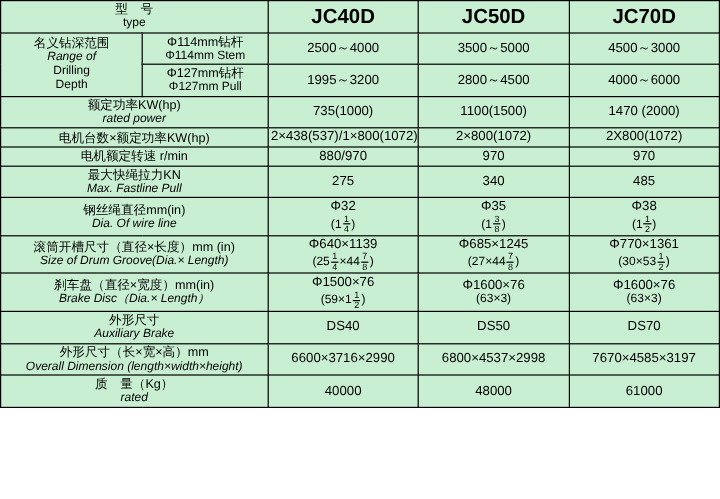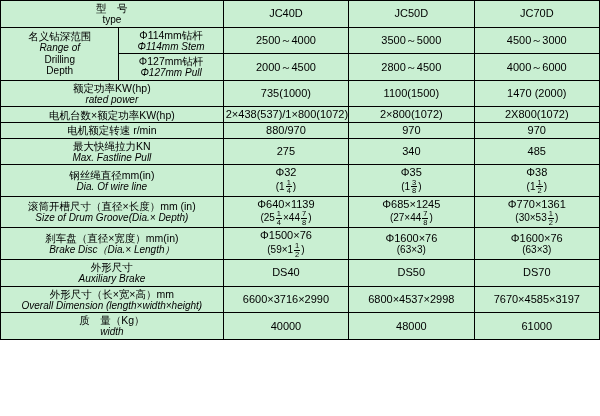--- a/index.html
+++ b/index.html
@@ -52,36 +52,35 @@
   }
   .sub-cell .cn {
     display: block;
     font-size: 10.5px;
     white-space: nowrap;
   }
   .sub-cell .en {
     display: block;
     font-size: 10px;
     white-space: nowrap;
-    font-style: italic;
   }
   .val-cell {
     font-size: 11px;
   }
   .val-cell .v1 {
     display: block;
     text-align: center;
   }
   .val-cell .v2 {
     display: block;
     font-size: 10px;
   }
   .model-head {
-    font-size: 11px;
-    font-weight: normal;
+    font-size: 17px;
+    font-weight: bold;
   }
   .type-head .cn {
     display: block;
     font-size: 10.5px;
   }
   .type-head .en {
     display: block;
     font-size: 10px;
   }
   .frac {
@@ -140,21 +139,21 @@
       </td>
       <td class="val-cell">2500～4000</td>
       <td class="val-cell">3500～5000</td>
       <td class="val-cell">4500～3000</td>
     </tr>
     <tr>
       <td class="sub-cell">
         <span class="cn">Φ127mm钻杆</span>
         <span class="en">Φ127mm Pull</span>
       </td>
-      <td class="val-cell">2000～4500</td>
+      <td class="val-cell">1995～3200</td>
       <td class="val-cell">2800～4500</td>
       <td class="val-cell">4000～6000</td>
     </tr>
 
     <tr>
       <td class="label-cell" colspan="2">
         <span class="cn">额定功率KW(hp)</span>
         <span class="en">rated power</span>
       </td>
       <td class="val-cell">735(1000)</td>
@@ -205,21 +204,21 @@
       </td>
       <td class="val-cell">
         <span class="v1">Φ38</span>
         <span class="v2">(<span>1</span><span class="frac"><span class="num">1</span><span class="den">2</span></span>)</span>
       </td>
     </tr>
 
     <tr>
       <td class="label-cell" colspan="2">
         <span class="cn">滚筒开槽尺寸（直径×长度）mm (in)</span>
-        <span class="en">Size of Drum Groove(Dia.× Depth)</span>
+        <span class="en">Size of Drum Groove(Dia.× Length)</span>
       </td>
       <td class="val-cell">
         <span class="v1">Φ640×1139</span>
         <span class="v2"><span>(25</span><span class="frac"><span class="num">1</span><span class="den">4</span></span><span>×44</span><span class="frac"><span class="num">7</span><span class="den">8</span></span><span>)</span></span>
       </td>
       <td class="val-cell">
         <span class="v1">Φ685×1245</span>
         <span class="v2"><span>(27×44</span><span class="frac"><span class="num">7</span><span class="den">8</span></span><span>)</span></span>
       </td>
       <td class="val-cell">
@@ -263,20 +262,20 @@
         <span class="en">Overall Dimension (length×width×height)</span>
       </td>
       <td class="val-cell">6600×3716×2990</td>
       <td class="val-cell">6800×4537×2998</td>
       <td class="val-cell">7670×4585×3197</td>
     </tr>
 
     <tr>
       <td class="label-cell" colspan="2">
         <span class="cn">质　量（Kg）</span>
-        <span class="en">width</span>
+        <span class="en">rated</span>
       </td>
       <td class="val-cell">40000</td>
       <td class="val-cell">48000</td>
       <td class="val-cell">61000</td>
     </tr>
   </tbody>
 </table>
 
 </body></html>

